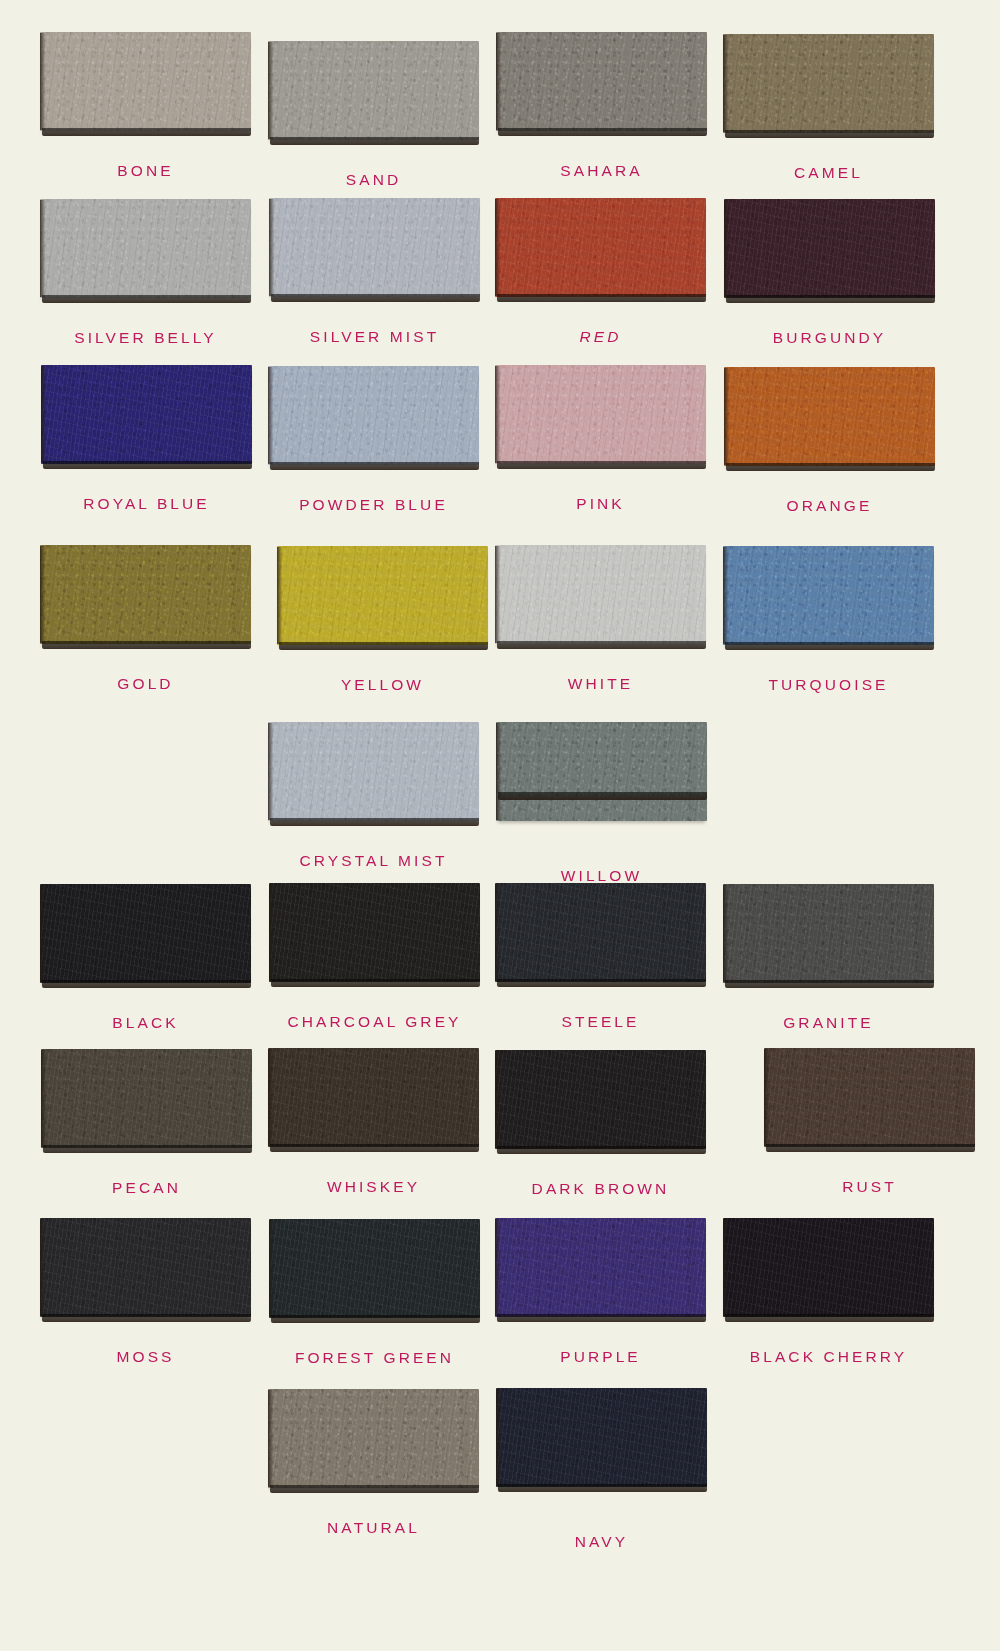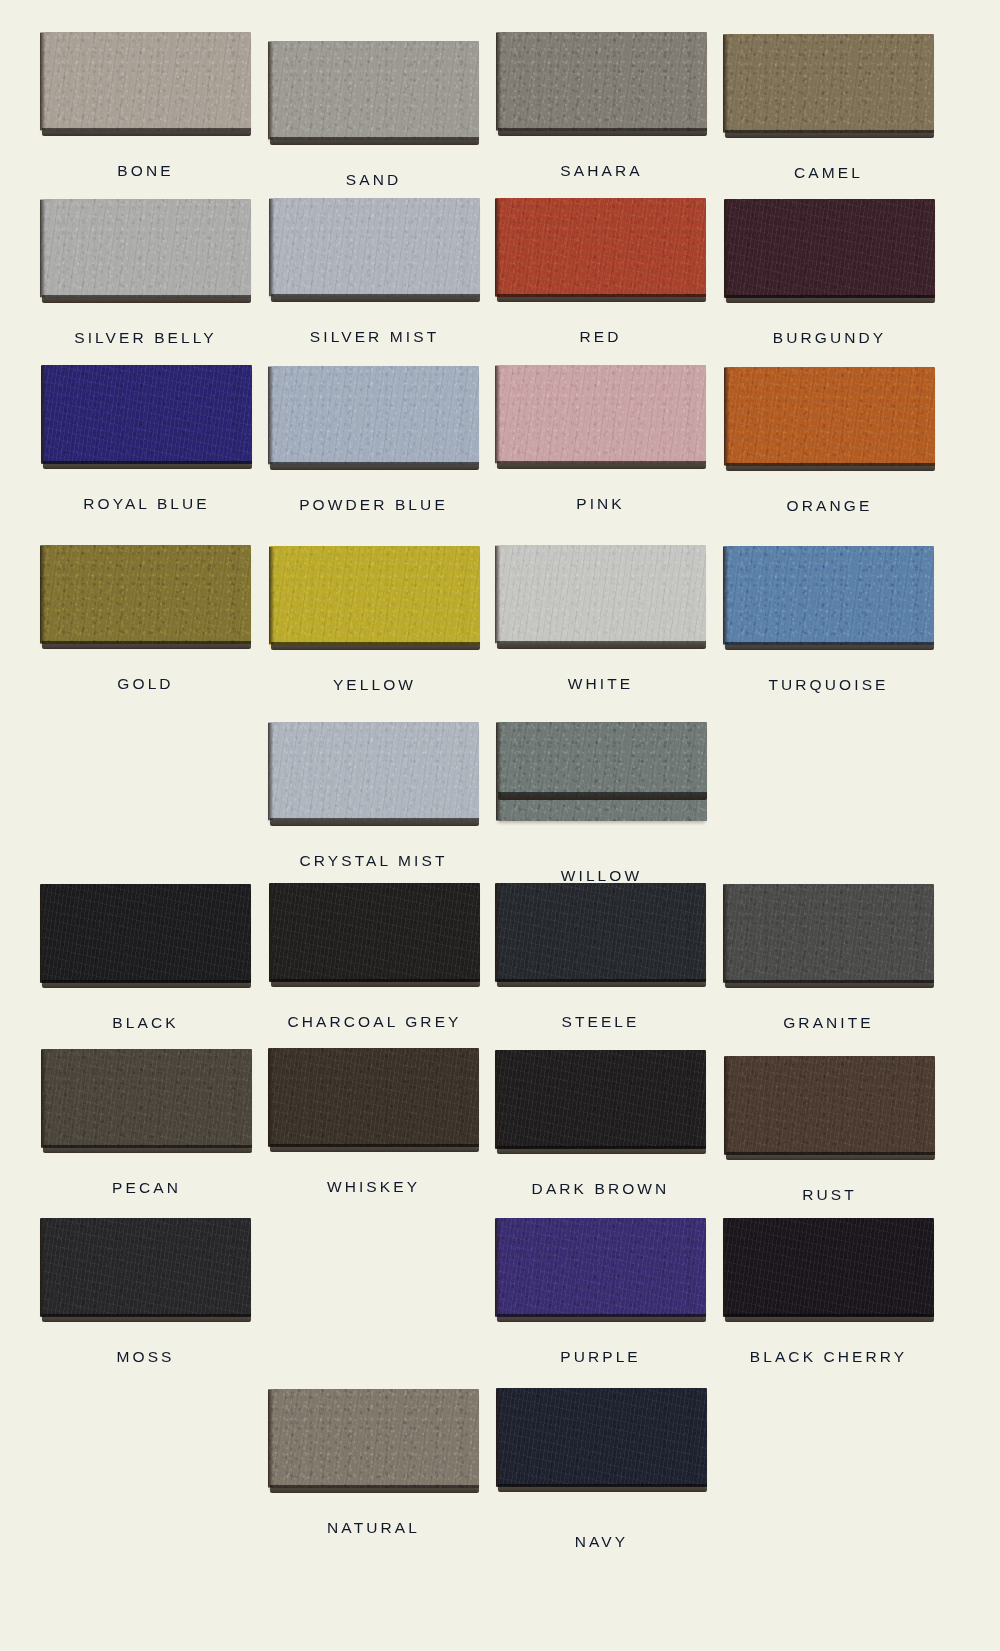--- a/index.html
+++ b/index.html
@@ -105,21 +105,21 @@
     width: 5px;
     height: 97px;
     background: linear-gradient(90deg, rgba(35,26,18,0.80), rgba(35,26,18,0.05));
     pointer-events: none;
   }
 
   .label {
     margin-top: 26px;
     font-size: 15.5px;
     letter-spacing: 3.1px;
-    color: #0f172a;
+    color: #be185d;
     text-transform: uppercase;
     white-space: nowrap;
     text-align: center;
     font-weight: 400;
   }
 </style>
 </head>
 <body style="background: rgb(242, 241, 229);">
 
 <div id="chart">
@@ -164,21 +164,21 @@
       <div class="label">SILVER BELLY</div>
     </div>
     <div class="cell" style="position: absolute; left: 269px; top: 198px; width: 211px;">
       <div class="chip-wrap">
         <div class="chip" title="SILVER MIST" style="background: rgb(175, 179, 188);"></div>
         <div class="chip-edge-left"></div>
         <div class="chip-edge"></div>
       </div>
       <div class="label">SILVER MIST</div>
     </div>
-    <div class="cell" style="position: absolute; left: 495px; top: 198px; width: 211px;">
+    <div class="cell" style="position: absolute; left: 495px; top: 198px; width: 211px; font-style: italic;">
       <div class="chip-wrap">
         <div class="chip" title="RED" style="background: rgb(168, 65, 43);"></div>
         <div class="chip-edge-left"></div>
         <div class="chip-edge"></div>
       </div>
       <div class="label">RED</div>
     </div>
     <div class="cell" style="position: absolute; left: 724px; top: 199px; width: 211px;">
       <div class="chip-wrap">
         <div class="chip" title="BURGUNDY" style="background: rgb(58, 32, 41);"></div>
@@ -220,21 +220,21 @@
       <div class="label">GOLD</div>
     </div>
     <div class="cell" style="position: absolute; left: 724px; top: 367px; width: 211px;">
       <div class="chip-wrap">
         <div class="chip" title="ORANGE" style="background: rgb(179, 92, 34);"></div>
         <div class="chip-edge-left"></div>
         <div class="chip-edge"></div>
       </div>
       <div class="label">ORANGE</div>
     </div>
-    <div class="cell" style="position: absolute; left: 269px; top: 546px; width: 211px;">
+    <div class="cell" style="position: absolute; left: 277px; top: 546px; width: 211px;">
       <div class="chip-wrap">
         <div class="chip" title="YELLOW" style="background: rgb(188, 171, 43);"></div>
         <div class="chip-edge-left"></div>
         <div class="chip-edge"></div>
       </div>
       <div class="label">YELLOW</div>
     </div>
     <div class="cell" style="position: absolute; left: 495px; top: 545px; width: 211px;">
       <div class="chip-wrap">
         <div class="chip" title="WHITE" style="background: rgb(197, 197, 194);"></div>
@@ -316,36 +316,44 @@
       <div class="label">WHISKEY</div>
     </div>
     <div class="cell" style="position: absolute; left: 495px; top: 1050px; width: 211px;">
       <div class="chip-wrap">
         <div class="chip" title="DARK BROWN" style="background: rgb(31, 29, 29);"></div>
         <div class="chip-edge-left"></div>
         <div class="chip-edge"></div>
       </div>
       <div class="label">DARK BROWN</div>
     </div>
-    <div class="cell" style="position: absolute; left: 724px; top: 1048px; width: 211px; justify-content: center;">
+    <div class="cell" style="position: absolute; left: 764px; top: 1048px; width: 211px;">
       <div class="chip-wrap">
         <div class="chip" title="RUST" style="background: rgb(74, 58, 48);"></div>
         <div class="chip-edge-left"></div>
         <div class="chip-edge"></div>
       </div>
       <div class="label">RUST</div>
     </div>
     <div class="cell" style="position: absolute; left: 40px; top: 1218px; width: 211px;">
       <div class="chip-wrap">
         <div class="chip" title="MOSS" style="background: rgb(39, 39, 42);"></div>
         <div class="chip-edge-left"></div>
         <div class="chip-edge"></div>
       </div>
       <div class="label">MOSS</div>
     </div>
+    <div class="cell" style="position: absolute; left: 269px; top: 1219px; width: 211px;">
+      <div class="chip-wrap">
+        <div class="chip" title="FOREST GREEN" style="background: rgb(34, 40, 42);"></div>
+        <div class="chip-edge-left"></div>
+        <div class="chip-edge"></div>
+      </div>
+      <div class="label">FOREST GREEN</div>
+    </div>
     <div class="cell" style="position: absolute; left: 495px; top: 1218px; width: 211px;">
       <div class="chip-wrap">
         <div class="chip" title="PURPLE" style="background: rgb(58, 44, 112);"></div>
         <div class="chip-edge-left"></div>
         <div class="chip-edge"></div>
       </div>
       <div class="label">PURPLE</div>
     </div>
     <div class="cell" style="position: absolute; left: 723px; top: 1218px; width: 211px;">
       <div class="chip-wrap">

